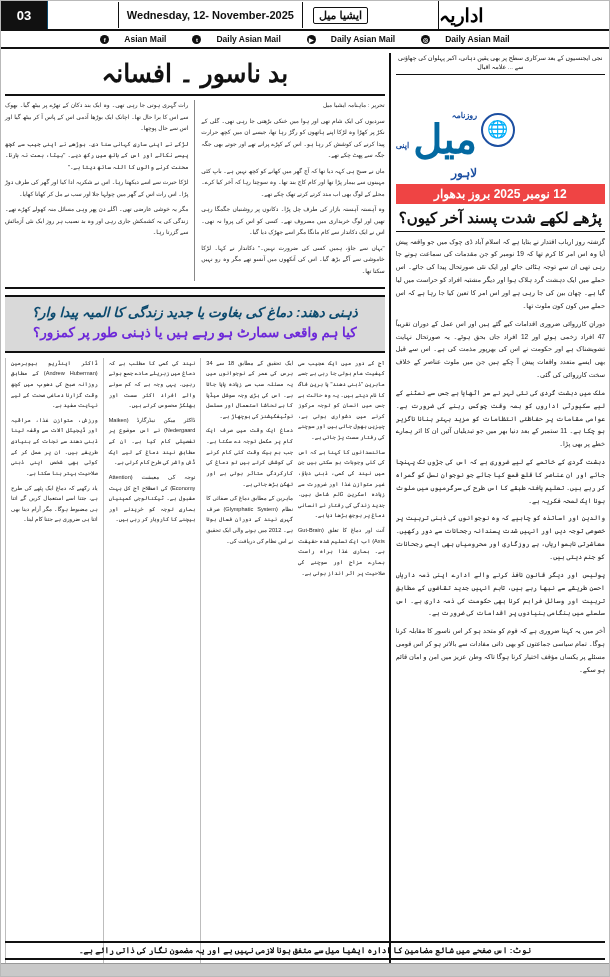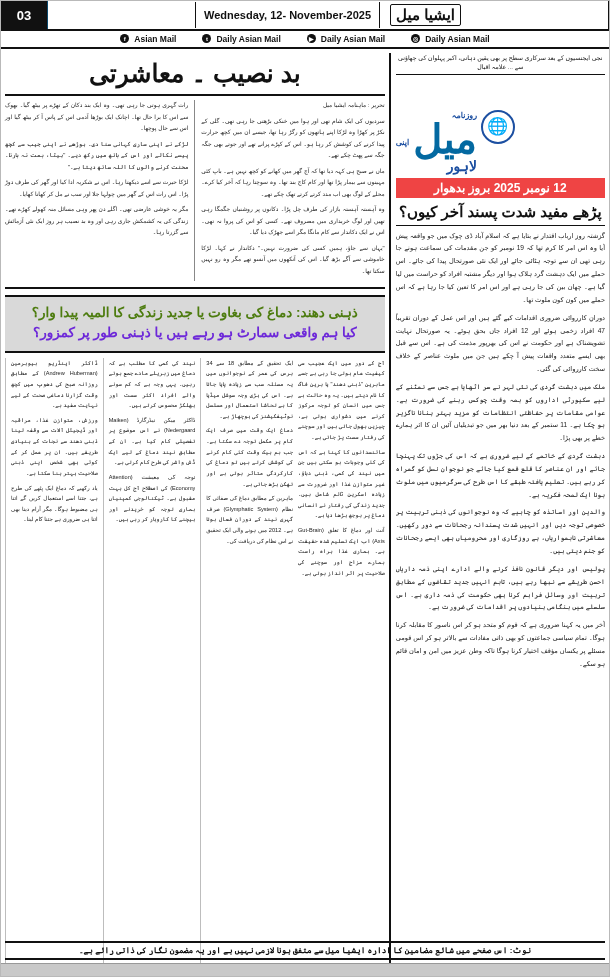--- a/index.html
+++ b/index.html
@@ -47,21 +47,21 @@
   .topbar-date {
     font-size: 11px;
     font-weight: bold;
     color: #111;
     padding: 0 8px;
     border-left: 1px solid #111;
     border-right: 1px solid #111;
     line-height: 26px;
   }
   .mini-logo {
-    font-size: 15px;
+    font-size: 11px;
     font-weight: bold;
     color: #111;
     border: 1px solid #111;
     padding: 1px 5px;
     border-radius: 2px;
     direction: rtl;
   }
   .topbar-right {
     width: 170px;
     display: flex;
@@ -78,21 +78,21 @@
     height: 18px;
     border-bottom: 2px solid #111;
     display: flex;
     align-items: center;
     justify-content: center;
     gap: 26px;
     font-size: 8.5px;
     font-weight: bold;
     color: #111;
   }
-  .social-item { display: flex; align-items: flex-start; gap: 5px; }
+  .social-item { display: flex; align-items: flex-end; gap: 15px; }
   .sico {
     width: 9px; height: 9px; border-radius: 50%;
     background: #111; color: #fff; font-size: 6px;
     display: flex; align-items: center; justify-content: center;
     line-height: 1;
   }
 
   
   .body {
     display: flex;
@@ -134,21 +134,21 @@
     display: flex; align-items: center; justify-content: center;
     color: #1c4fa1; font-size: 17px;
     flex: none;
   }
   .mast-text { text-align: right; }
   .mast-small { font-size: 8px; color: #1c4fa1; font-weight: bold; line-height: 1; margin-top: 32px; }
   .mast-big {
     font-size: 40px; font-weight: bold; color: #0369a1;
     line-height: 0.95; letter-spacing: -1px;
   }
-  .mast-sub { font-size: 14px; color: #1c4fa1; font-weight: bold; }
+  .mast-sub { font-size: 12px; color: #1c4fa1; font-weight: bold; margin-top: 8px; }
   .datebar {
     background: #ef4444; color: #fff;
     text-align: center;
     font-size: 12px; font-weight: bold;
     padding: 3px 8px;
     direction: rtl;
     margin-bottom: 5px;
   }
   .r-headline {
     direction: rtl; text-align: center;
@@ -189,21 +189,21 @@
   
   .feature-box {
     background: #d9d9d9;
     border-top: 2px solid #111;
     border-bottom: 2px solid #111;
     margin: 6px 0 5px 0;
     padding: 6px 6px 7px 6px;
     direction: rtl; text-align: center;
   }
   .feature-line1 {
-    font-size: 13.5px; font-weight: bold; color: #4d7c0f; line-height: 1.5;
+    font-size: 13.5px; font-weight: bold; color: #0c4a6e; line-height: 1.5; font-style: italic;
   }
   .feature-line2 {
     font-size: 13.5px; font-weight: bold; color: #6d28d9; line-height: 1.5;
   }
 
   .four-col {
     display: flex; gap: 5px;
     flex: 1;
     overflow: hidden;
   }
@@ -240,20 +240,21 @@
 <body>
 
 <div class="page">
 
   <div class="topbar">
     <div class="page-num">03</div>
     <div class="topbar-mid">
       <span class="topbar-date">Wednesday, 12- November-2025</span>
       <span class="mini-logo">ایشیا میل</span>
     </div>
+    <div class="topbar-right">اداریہ</div>
   </div>
 
   <div class="socialbar">
     <div class="social-item">
       <span class="sico">f</span>
       <span>Asian Mail</span>
     </div>
     <div class="social-item">
       <span class="sico">t</span>
       <span>Daily Asian Mail</span>
@@ -265,21 +266,21 @@
     <div class="social-item">
       <span class="sico">◎</span>
       <span>Daily Asian Mail</span>
     </div>
   </div>
 
   <div class="body">
 
     <div class="left-zone">
 
-      <div class="afsana-head">بد نصیب ۔ معاشرتی</div>
+      <div class="afsana-head">بد ناسور ۔ افسانہ</div>
 
       <div class="two-col">
         <div class="col">
           <p>رات گہری ہوتی جا رہی تھی۔ وہ ایک بند دکان کے تھڑے پر بیٹھ گیا۔ بھوک سے اس کا برا حال تھا۔ اچانک ایک بوڑھا آدمی اس کے پاس آ کر بیٹھ گیا اور اس سے حال پوچھا۔</p>
           <p>لڑکے نے اپنی ساری کہانی سنا دی۔ بوڑھے نے اپنی جیب سے کچھ پیسے نکالے اور اس کے ہاتھ میں رکھ دیے۔ "بیٹا، ہمت نہ ہارنا۔ محنت کرنے والوں کا اللہ ساتھ دیتا ہے۔"</p>
           <p>لڑکا حیرت سے اسے دیکھتا رہا۔ اس نے شکریہ ادا کیا اور گھر کی طرف دوڑ پڑا۔ اس رات اس کے گھر میں چولہا جلا اور سب نے مل کر کھانا کھایا۔</p>
           <p>مگر یہ خوشی عارضی تھی۔ اگلے دن پھر وہی مسائل منہ کھولے کھڑے تھے۔ زندگی کی یہ کشمکش جاری رہی اور وہ بد نصیب ہر روز ایک نئی آزمائش سے گزرتا رہا۔</p>
         </div>
         <div class="col div">
           <p>تحریر : ماہنامہ ایشیا میل</p>
@@ -327,21 +328,21 @@
         <div class="mast-text">
           <div class="mast-small">روزنامہ</div>
           <div class="mast-big">میل</div>
           <div class="mast-sub">لاہور</div>
         </div>
         <div class="mast-small">اپنی</div>
       </div>
 
       <div class="datebar">12 نومبر 2025 بروز بدھوار</div>
 
-      <div class="r-headline">پڑھے مفید شدت پسند آخر کیوں؟</div>
+      <div class="r-headline">پڑھے لکھے شدت پسند آخر کیوں؟</div>
 
       <div class="r-body">
         <p>گزشتہ روز ارباب اقتدار نے بتایا ہے کہ اسلام آباد ڈی چوک میں جو واقعہ پیش آیا وہ اس امر کا کرم تھا کہ 19 نومبر کو جن مقدمات کی سماعت ہونے جا رہی تھی ان سے توجہ ہٹائی جائے اور ایک نئی صورتحال پیدا کی جائے۔ اس حملے میں ایک دہشت گرد ہلاک ہوا اور دیگر مشتبہ افراد کو حراست میں لیا گیا ہے۔ چھان بین کی جا رہی ہے اور اس امر کا تعین کیا جا رہا ہے کہ اس حملے میں کون کون ملوث تھا۔</p>
         <p>دورانِ کارروائی ضروری اقدامات کیے گئے ہیں اور اس عمل کے دوران تقریباً 47 افراد زخمی ہوئے اور 12 افراد جاں بحق ہوئے۔ یہ صورتحال نہایت تشویشناک ہے اور حکومت نے اس کی بھرپور مذمت کی ہے۔ اس سے قبل بھی ایسے متعدد واقعات پیش آ چکے ہیں جن میں ملوث عناصر کے خلاف سخت کارروائی کی گئی۔</p>
         <p>ملک میں دہشت گردی کی نئی لہر نے سر اٹھایا ہے جس سے نمٹنے کے لیے سکیورٹی اداروں کو ہمہ وقت چوکس رہنے کی ضرورت ہے۔ عوامی مقامات پر حفاظتی انتظامات کو مزید بہتر بنانا ناگزیر ہو چکا ہے۔ 11 ستمبر کے بعد دنیا بھر میں جو تبدیلیاں آئیں ان کا اثر ہمارے خطے پر بھی پڑا۔</p>
         <p>دہشت گردی کے خاتمے کے لیے ضروری ہے کہ اس کی جڑوں تک پہنچا جائے اور ان عناصر کا قلع قمع کیا جائے جو نوجوان نسل کو گمراہ کر رہے ہیں۔ تعلیم یافتہ طبقے کا اس طرح کی سرگرمیوں میں ملوث ہونا ایک لمحہ فکریہ ہے۔</p>
         <p>والدین اور اساتذہ کو چاہیے کہ وہ نوجوانوں کی ذہنی تربیت پر خصوصی توجہ دیں اور انہیں شدت پسندانہ رجحانات سے دور رکھیں۔ معاشرتی ناہمواریاں، بے روزگاری اور محرومیاں بھی ایسے رجحانات کو جنم دیتی ہیں۔</p>
         <p>پولیس اور دیگر قانون نافذ کرنے والے ادارے اپنی ذمہ داریاں احسن طریقے سے نبھا رہے ہیں، تاہم انہیں جدید تقاضوں کے مطابق تربیت اور وسائل فراہم کرنا بھی حکومت کی ذمہ داری ہے۔ اس سلسلے میں ہنگامی بنیادوں پر اقدامات کی ضرورت ہے۔</p>
         <p>آخر میں یہ کہنا ضروری ہے کہ قوم کو متحد ہو کر اس ناسور کا مقابلہ کرنا ہوگا۔ تمام سیاسی جماعتوں کو بھی ذاتی مفادات سے بالاتر ہو کر اس قومی مسئلے پر یکساں مؤقف اختیار کرنا ہوگا تاکہ وطن عزیز میں امن و امان قائم ہو سکے۔</p>
       </div>

